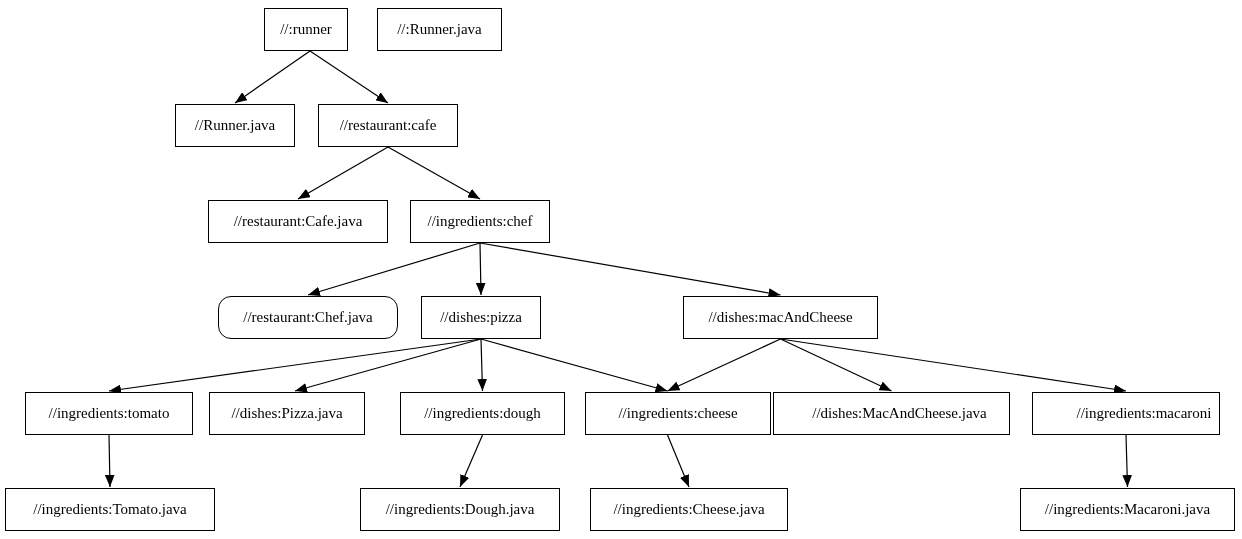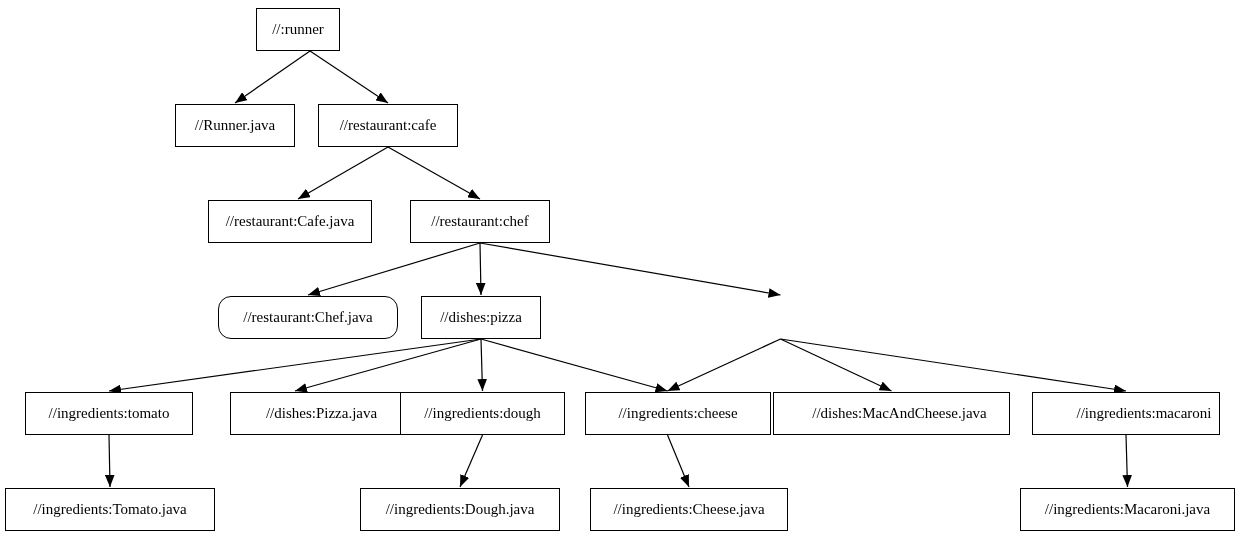--- a/index.html
+++ b/index.html
@@ -67,33 +67,35 @@
       <line x1="481" y1="339" x2="667.5" y2="391" class="edge" marker-end="url(#arrowhead)"></line>
       <line x1="780.5" y1="339" x2="667.5" y2="391" class="edge" marker-end="url(#arrowhead)"></line>
       <line x1="780.5" y1="339" x2="891.5" y2="391" class="edge" marker-end="url(#arrowhead)"></line>
       <line x1="780.5" y1="339" x2="1126" y2="391" class="edge" marker-end="url(#arrowhead)"></line>
       <line x1="109" y1="435" x2="110" y2="487" class="edge" marker-end="url(#arrowhead)"></line>
       <line x1="482.5" y1="435" x2="460" y2="487" class="edge" marker-end="url(#arrowhead)"></line>
       <line x1="667.5" y1="435" x2="689" y2="487" class="edge" marker-end="url(#arrowhead)"></line>
       <line x1="1126" y1="435" x2="1127.5" y2="487" class="edge" marker-end="url(#arrowhead)"></line>
     </svg>
 
-  <div class="node" style="left:256px; top:8px;  width:84px;">//:runner</div>
+  <div class="node" style="left:264px; top:8px;  width:84px;">//:runner</div>
+  <div class="node" style="left:377px; top:8px;  width:125px;">//:Runner.java</div>
 
   <div class="node" style="left:175px; top:104px; width:120px;text-align:center;">//Runner.java</div>
   <div class="node" style="left:318px; top:104px; width:140px;">//restaurant:cafe</div>
 
-  <div class="node" style="left:208px; top:200px; width:164px;">//restaurant:Cafe.java</div>
-  <div class="node" style="left:410px; top:200px; width:140px;">//restaurant:chef</div>
+  <div class="node" style="left:208px; top:200px; width:180px;">//restaurant:Cafe.java</div>
+  <div class="node" style="left:410px; top:200px; width:140px;">//ingredients:chef</div>
 
   <div class="node" style="left:218px; top:296px; width:180px;border-radius:13px;">//restaurant:Chef.java</div>
   <div class="node" style="left:421px; top:296px; width:120px;">//dishes:pizza</div>
+  <div class="node" style="left:683px; top:296px; width:195px;">//dishes:macAndCheese</div>
 
   <div class="node" style="left:25px;   top:392px; width:168px;">//ingredients:tomato</div>
-  <div class="node" style="left:230px;  top:392px; width:183px;">//dishes:Pizza.java</div>
+  <div class="node" style="left:209px;  top:392px; width:156px;">//dishes:Pizza.java</div>
   <div class="node" style="left:400px;  top:392px; width:165px;">//ingredients:dough</div>
   <div class="node" style="left:585px;  top:392px; width:186px;">//ingredients:cheese</div>
   <div class="node" style="left:773px;  top:392px; width:237px;padding-left:16px;">//dishes:MacAndCheese.java</div>
   <div class="node" style="left:1032px; top:392px; width:188px;padding-left:36px;">//ingredients:macaroni</div>
 
   <div class="node" style="left:5px;    top:488px; width:210px;">//ingredients:Tomato.java</div>
   <div class="node" style="left:360px;  top:488px; width:200px;">//ingredients:Dough.java</div>
   <div class="node" style="left:590px;  top:488px; width:198px;">//ingredients:Cheese.java</div>
   <div class="node" style="left:1020px; top:488px; width:215px;">//ingredients:Macaroni.java</div>
 

